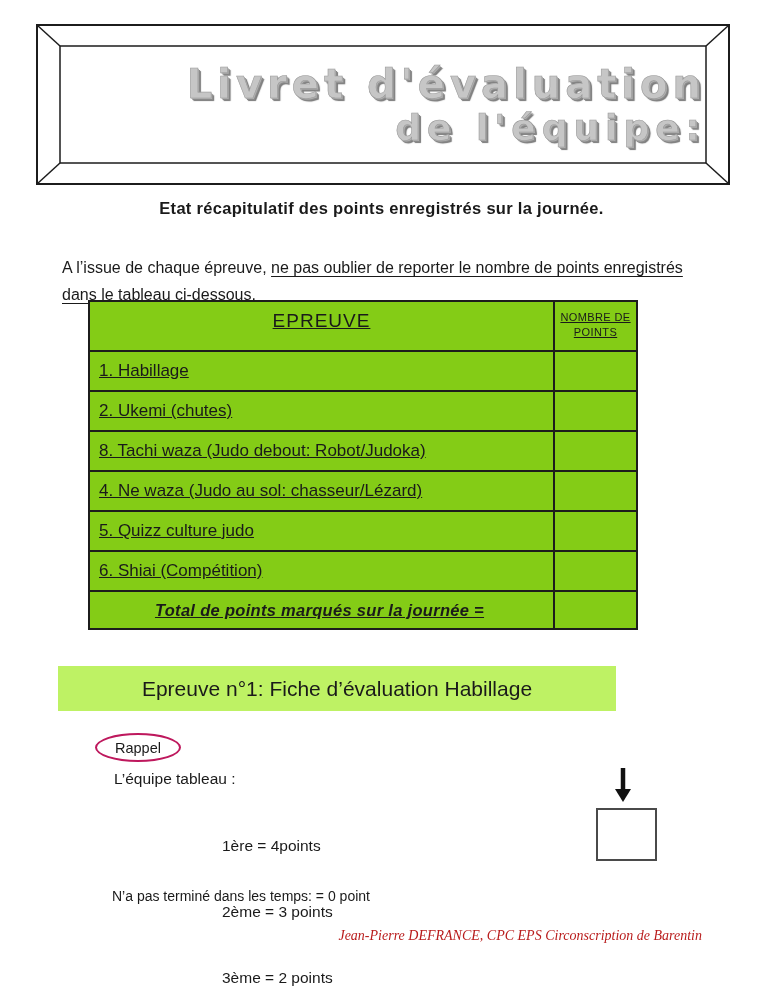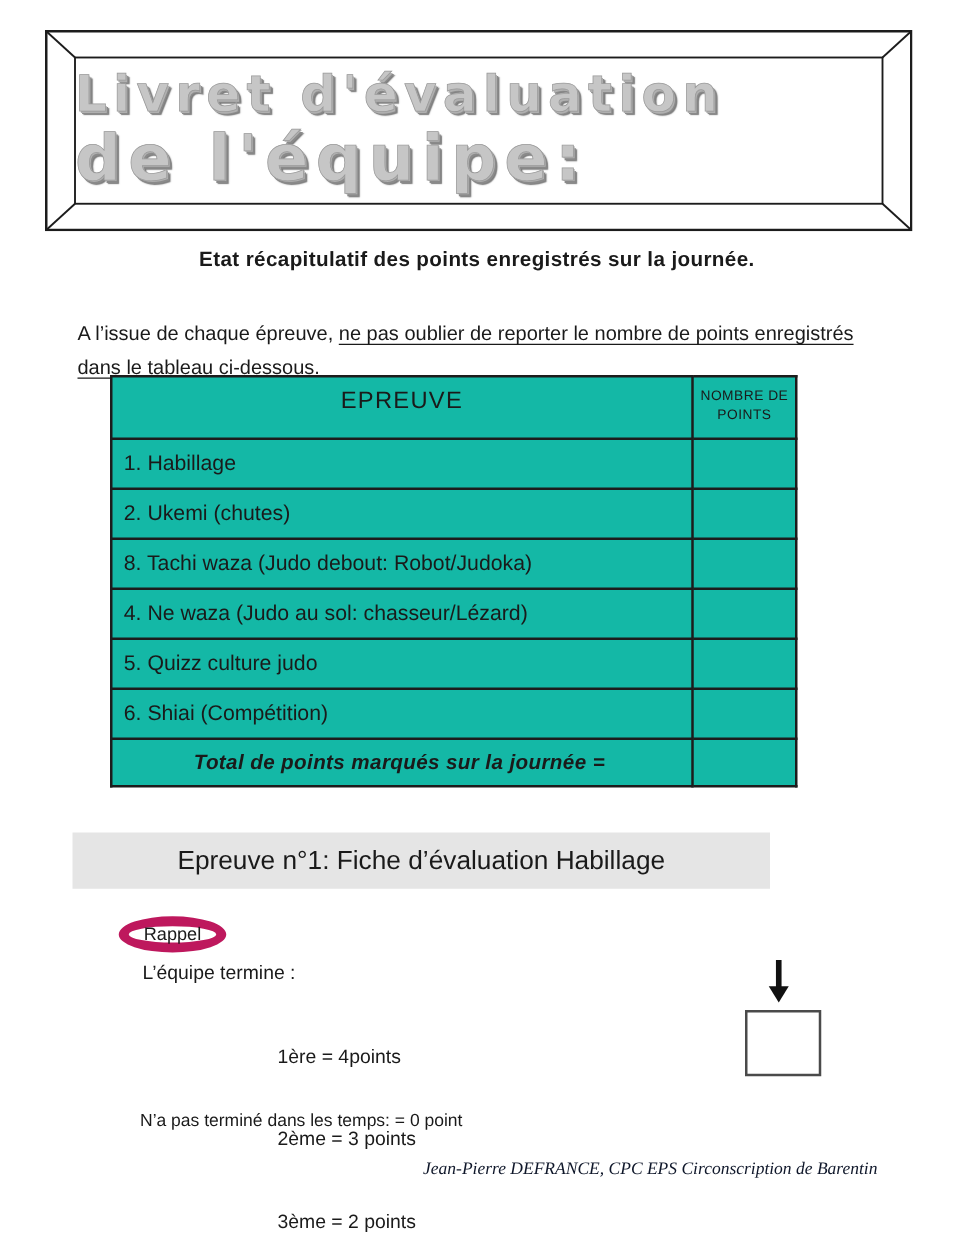--- a/index.html
+++ b/index.html
@@ -17,32 +17,32 @@
   .title-frame {
     position: absolute;
     left: 36px; top: 24px;
     width: 694px; height: 161px;
   }
   .frame-svg { position: absolute; left: 0; top: 0; }
   .title-text {
     position: absolute;
     left: 24px; top: 22px; width: 646px; height: 117px;
     display: flex; flex-direction: column;
-    align-items: flex-start; justify-content: center;
+    align-items: flex-end; justify-content: center;
     gap: 4px;
     font-family: "DejaVu Sans", sans-serif;
     font-weight: bold;
     color: #c6c6c6;
     text-shadow: 1px 1px 0 #b0b0b0, 2px 2px 0 #8a8a8a, 3px 3px 1px #787878;
     -webkit-text-stroke: 0.6px #9a9a9a;
     line-height: 1.05;
     white-space: nowrap;
   }
   .title-line1 { font-size: 40px; letter-spacing: 5px; }
-  .title-line2 { font-size: 51px; letter-spacing: 6px; }
+  .title-line2 { font-size: 36px; letter-spacing: 6px; }
 
   
   .subtitle {
     position: absolute;
     left: 0; top: 199px; width: 763px;
     text-align: center;
     font-size: 16.5px;
     font-weight: bold;
     letter-spacing: 0.3px;
   }
@@ -59,21 +59,22 @@
   
   .score-table {
     position: absolute;
     left: 88px; top: 300px;
     width: 548px;
     border-collapse: collapse;
     table-layout: fixed;
   }
   .score-table th, .score-table td {
     border: 2px solid #1c1c1c;
-    background: #14b8a6;
+    background: #84cc16;
+    text-decoration: underline;
   }
   .col-epreuve { width: 465px; }
   .col-points  { width: 83px; }
   .score-table th.epreuve-h {
     height: 50px;
     font-size: 19px;
     font-weight: normal;
     letter-spacing: 1px;
     text-align: center;
     vertical-align: top;
@@ -103,31 +104,31 @@
     padding-right: 4px;
     vertical-align: middle;
     letter-spacing: 0.3px;
   }
 
   
   .banner {
     position: absolute;
     left: 58px; top: 666px;
     width: 558px; height: 45px;
-    background: #e5e5e5;
+    background: #bef264;
     display: flex; align-items: center; justify-content: center;
     font-size: 21px;
   }
 
   
   .rappel-oval {
     position: absolute;
     left: 95px; top: 733px;
     width: 86px; height: 29px;
-    border: 8px solid #be185d;
+    border: 2px solid #be185d;
     border-radius: 50%;
     display: flex; align-items: center; justify-content: center;
     font-size: 14.5px;
     background: #ffffff;
   }
   .equipe-line {
     position: absolute;
     left: 114px; top: 770px;
     font-size: 15.5px;
   }
@@ -160,21 +161,21 @@
     position: absolute;
     left: 112px; top: 888px;
     font-size: 14px;
   }
   .credit {
     position: absolute;
     right: 66px; top: 928px;
     font-family: "Liberation Serif", serif;
     font-style: italic;
     font-size: 14px;
-    color: #0f172a;
+    color: #b91c1c;
   }
 </style>
 </head>
 <body>
 
 <div class="page">
 
   <div class="title-frame">
     <svg class="frame-svg" width="694" height="161" viewBox="0 0 694 161">
       <rect x="1" y="1" width="692" height="159" fill="none" stroke="#1c1c1c" stroke-width="2"></rect>
@@ -237,21 +238,21 @@
         <td class="total-cell">Total de points marqués sur la journée =</td>
         <td></td>
       </tr>
     </tbody>
   </table>
 
   <div class="banner">Epreuve n°1: Fiche d’évaluation Habillage</div>
 
   <div class="rappel-oval">Rappel</div>
 
-  <div class="equipe-line">L’équipe termine :</div>
+  <div class="equipe-line">L’équipe tableau :</div>
   <div class="scale-list">
     <div>1ère = 4points</div>
     <div>2ème = 3 points</div>
     <div>3ème = 2 points</div>
     
   </div>
 
   <svg class="down-arrow" width="22" height="38" viewBox="0 0 22 38">
     <line x1="11" y1="2" x2="11" y2="24" stroke="#111111" stroke-width="4.5"></line>
     <polygon points="3,23 19,23 11,36" fill="#111111"></polygon>

